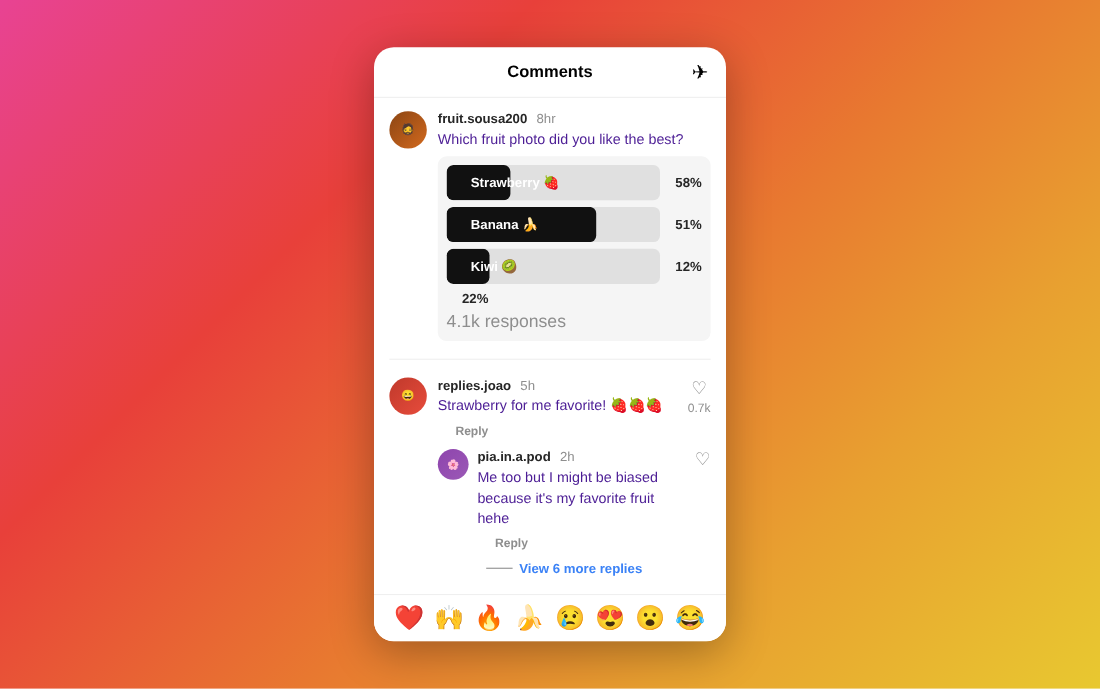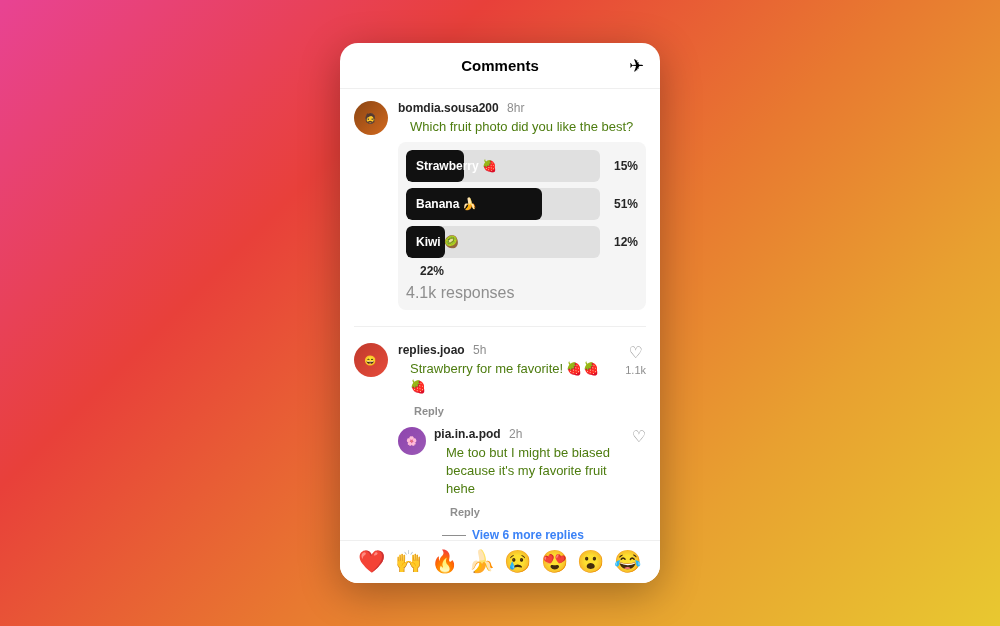--- a/index.html
+++ b/index.html
@@ -100,24 +100,23 @@
       color: #262626;
     }
     .time-ago {
       color: #8e8e8e;
       margin-left: 5px;
       font-weight: 400;
     }
     .comment-text {
       font-family: -apple-system, BlinkMacSystemFont, 'Segoe UI', sans-serif;
       font-size: 13px;
-      color: #4d7c0f;
+      color: #4c1d95;
       line-height: 1.4;
       margin-bottom: 4px;
-      margin-left: 12px;
     }
     .reply-link {
       font-family: -apple-system, BlinkMacSystemFont, 'Segoe UI', sans-serif;
       font-size: 11px;
       color: #8e8e8e;
       font-weight: 600;
       cursor: pointer;
       padding-left: 16px;
     }
     
@@ -144,21 +143,21 @@
     .poll-bar-fill {
       height: 100%;
       background: #111;
       border-radius: 6px;
       position: absolute;
       left: 0;
       top: 0;
     }
     .poll-label {
       position: absolute;
-      left: 10px;
+      left: 22px;
       top: 50%;
       transform: translateY(-50%);
       color: #fff;
       font-size: 12px;
       font-weight: 600;
       font-family: -apple-system, BlinkMacSystemFont, 'Segoe UI', sans-serif;
       z-index: 2;
       white-space: nowrap;
     }
     .poll-percent {
@@ -248,33 +247,33 @@
     <span class="header-icon">✈</span>
   </div>
 
   <div class="comments-list">
 
     <div class="comment-block">
       <div class="comment-row">
         <div class="avatar avatar-fresco">🧔</div>
         <div class="comment-content">
           <div class="comment-meta">
-            <span class="username">bomdia.sousa200</span>
+            <span class="username">fruit.sousa200</span>
             <span class="time-ago">8hr</span>
           </div>
           <div class="comment-text">Which fruit photo did you like the best?</div>
 
           <div class="poll-container">
 
             <div class="poll-option">
               <div class="poll-bar-bg">
                 <div class="poll-bar-fill" style="width:30%"></div>
                 <span class="poll-label">Strawberry 🍓</span>
               </div>
-              <span class="poll-percent">15%</span>
+              <span class="poll-percent">58%</span>
             </div>
 
             <div class="poll-option">
               <div class="poll-bar-bg">
                 <div class="poll-bar-fill" style="width:70%"></div>
                 <span class="poll-label">Banana 🍌</span>
               </div>
               <span class="poll-percent">51%</span>
             </div>
 
@@ -303,21 +302,21 @@
         <div class="comment-content">
           <div class="comment-meta">
             <span class="username">replies.joao</span>
             <span class="time-ago">5h</span>
           </div>
           <div class="comment-text">Strawberry for me favorite! 🍓🍓🍓</div>
           <span class="reply-link">Reply</span>
         </div>
         <div class="like-section">
           <span class="heart-icon">♡</span>
-          <span class="like-count">1.1k</span>
+          <span class="like-count">0.7k</span>
         </div>
       </div>
 
       <div class="reply-indent">
         <div class="reply-row">
           <div class="avatar avatar-pia">🌸</div>
           <div class="comment-content">
             <div class="comment-meta">
               <span class="username">pia.in.a.pod</span>
               <span class="time-ago">2h</span>

